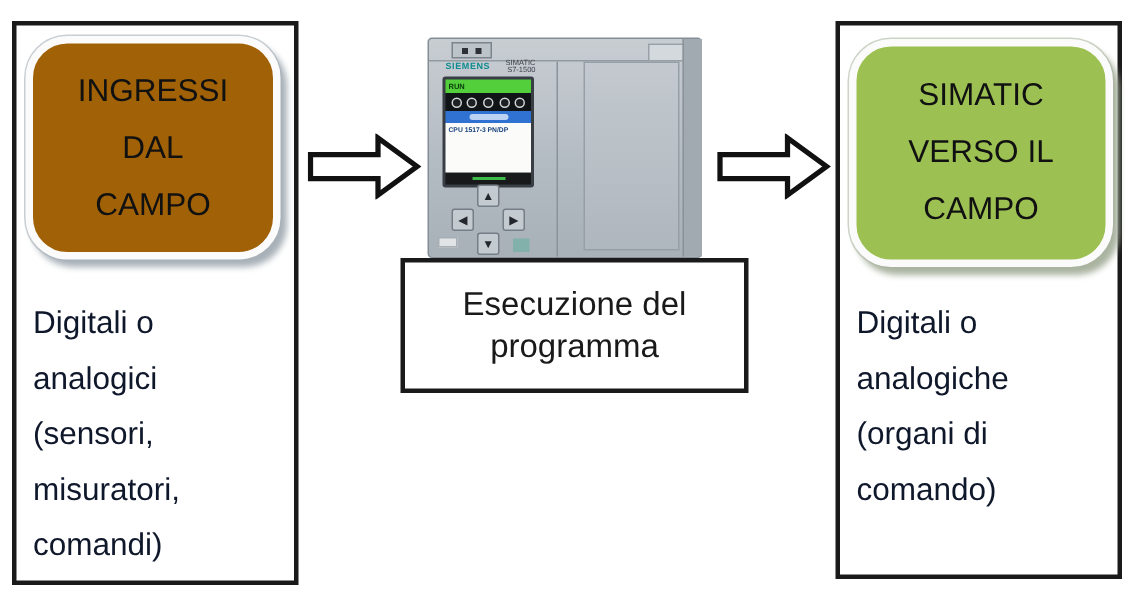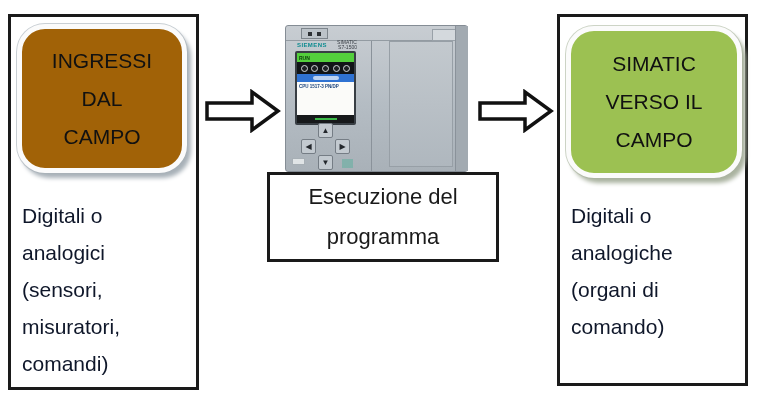--- a/index.html
+++ b/index.html
@@ -16,21 +16,21 @@
     display:flex;align-items:center;justify-content:center;text-align:center;
     font-size:21px;line-height:38px;white-space:pre-line;color:#111;
   }
   .caption{
     position:absolute;font-size:21px;line-height:37px;white-space:pre-line;color:#0f172a;
   }
   .program-box{
     position:absolute;left:267px;top:172px;width:232px;height:90px;background:#ffffff;
     border:3px solid #1a1a1a;box-sizing:border-box;z-index:6;
     display:flex;align-items:center;justify-content:center;text-align:center;
-    font-size:22px;line-height:40px;white-space:pre-line;
+    font-size:22px;line-height:28px;white-space:pre-line;
   }
   .flow-arrow{position:absolute;z-index:2;}
   
   .plc{position:absolute;left:285px;top:25px;width:183px;height:147px;z-index:1;}
   .plc-body{
     position:absolute;left:0;top:0;width:183px;height:147px;box-sizing:border-box;
     background:linear-gradient(180deg,#c8cdd2 0%,#b4bcc3 55%,#a9b1b8 100%);
     border:1px solid #858d95;border-radius:3px;
   }
   .plc-topline{position:absolute;left:1px;top:15px;width:181px;height:1px;background:#939ba2;}

